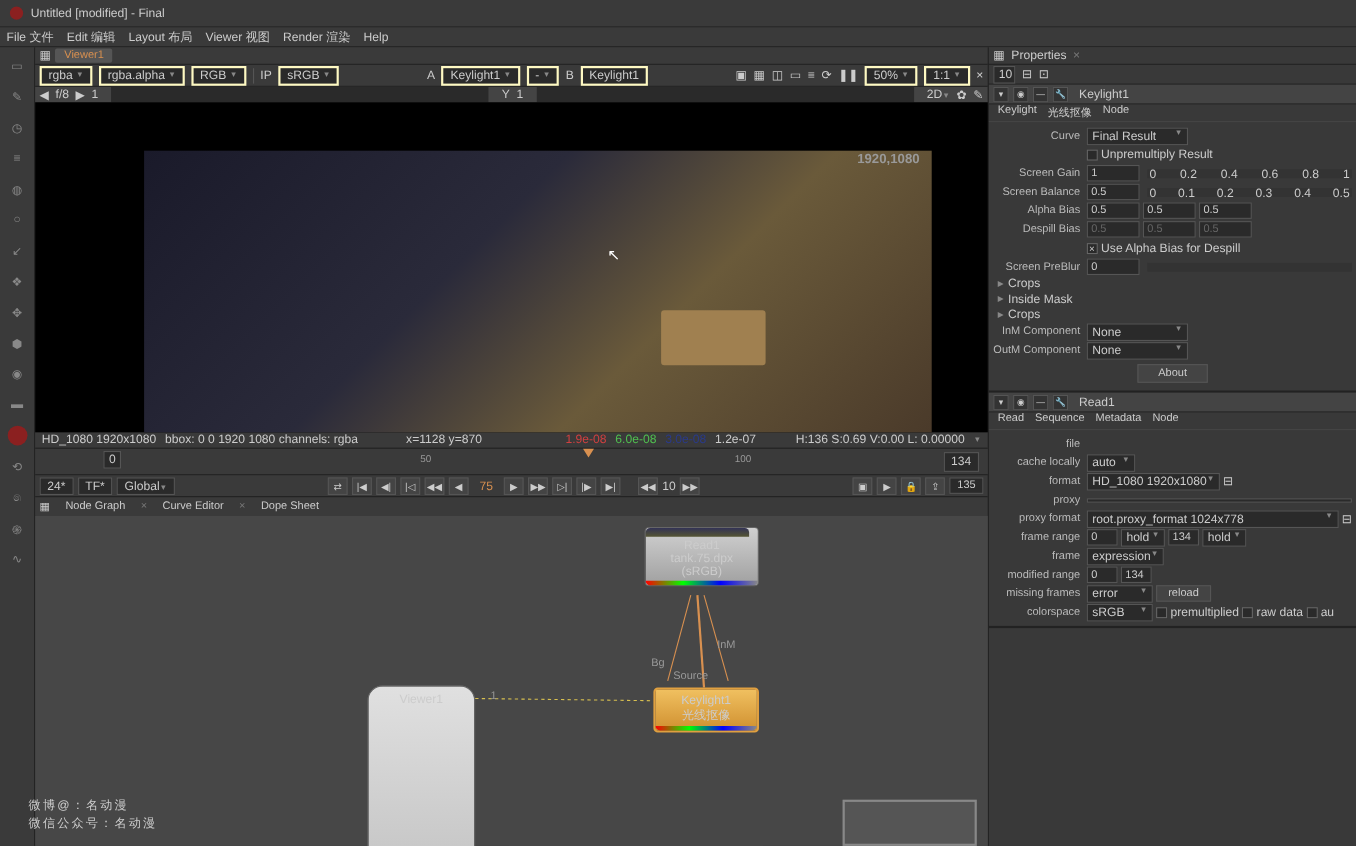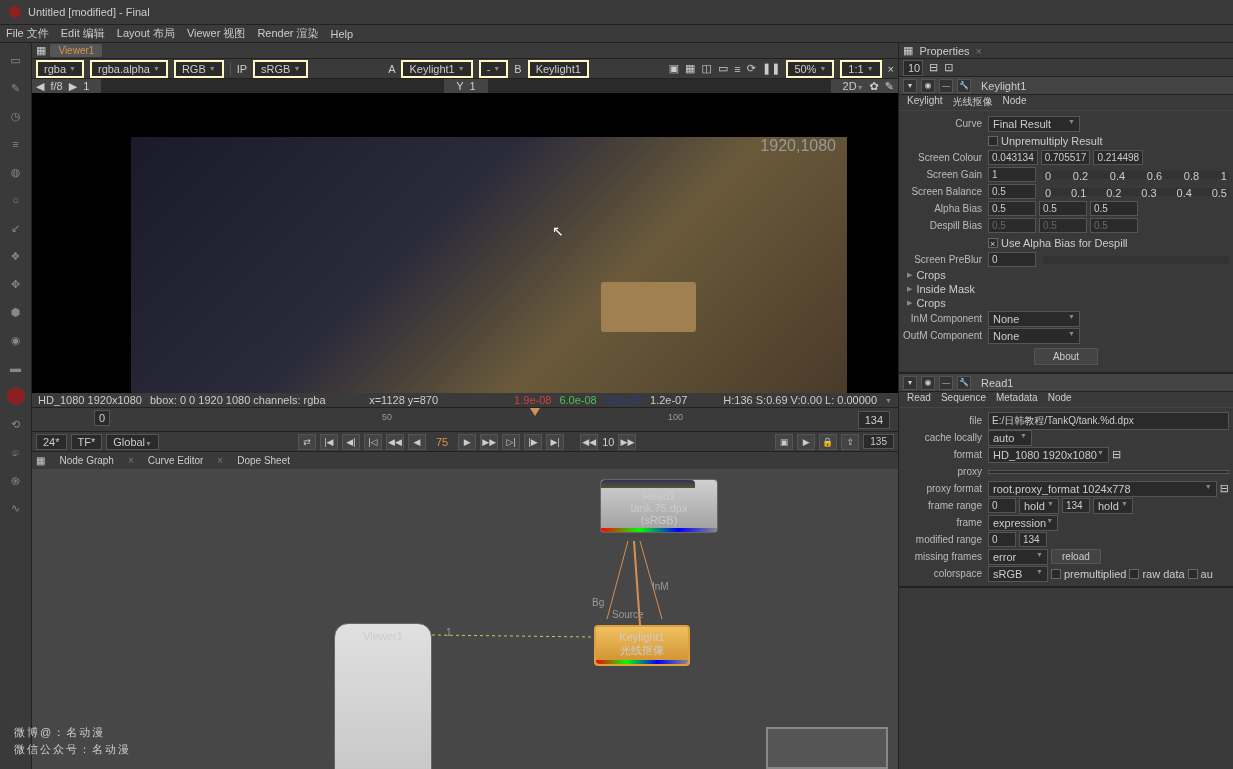--- a/index.html
+++ b/index.html
@@ -20,41 +20,41 @@
 .tab.orange { color:#d89050; }
 .viewer-toolbar { height:20px; background:#3a3a3a; display:flex; align-items:center; padding:0 4px; gap:6px; border-bottom:1px solid #222; }
 .viewer-toolbar .sel { background:#2a2a2a; padding:1px 6px; border:2px solid #fef9c3; font-size:10px; display:flex; align-items:center; gap:3px; }
 .viewer-toolbar .sep { width:1px; height:14px; background:#555; }
 .tri { font-size:7px; color:#888; }
 .fstop { height:14px; background:#444; display:flex; align-items:center; padding:0 4px; gap:6px; font-size:10px; }
 .ruler { height:14px; background:#2a2a2a; position:relative; font-size:8px; color:#777; }
 .viewer { flex:1; background:#000; position:relative; min-height:300px; }
 .img-placeholder { position:absolute; left:99px; top:44px; width:716px; height:256px; background:linear-gradient(135deg,#1a1a2a 0%,#2a2a3a 40%,#6a5a3a 65%,#4a3a2a 100%); }
 .img-placeholder::after { content:""; position:absolute; left:470px; top:145px; width:95px; height:50px; background:#a08050; border-radius:3px; }
-.res-label { position:absolute; top:44px; right:62px; font-size:16px; color:#999; }
+.res-label { position:absolute; top:44px; right:62px; font-size:12px; color:#999;font-weight:bold; }
 .cursor-cross { position:absolute; left:520px; top:130px; color:#fff; font-size:14px; pointer-events:none; }
 .statusbar { height:14px; background:#3a3a3a; display:flex; align-items:center; padding:0 6px; gap:8px; font-size:10px; }
 .statusbar .red { color:#d04040; }
 .statusbar .green { color:#50c050; }
 .statusbar .blue { color:#2a3a8a; }
 .rightspacer { flex:1; }
 .timeline-scale { height:24px; background:#3a3a3a; position:relative; border-top:1px solid #222; }
 .timeline-scale .tick { position:absolute; top:4px; font-size:9px; color:#999; }
 .timeline-scale .marker { position:absolute; top:0; width:0; height:0; border-left:5px solid transparent; border-right:5px solid transparent; border-top:8px solid #d89050; }
 .timeline-scale .framebox { position:absolute; right:8px; top:3px; background:#2a2a2a; padding:2px 6px; border:1px solid #555; }
 .playbar { height:20px; background:#3a3a3a; display:flex; align-items:center; padding:0 4px; gap:4px; border-top:1px solid #222; }
 .playbar .btn { width:18px; height:16px; background:#444; border:1px solid #555; display:flex; align-items:center; justify-content:center; font-size:9px; cursor:pointer; }
 .playbar .sel { background:#2a2a2a; padding:1px 6px; border:1px solid #555; font-size:10px; }
 .playbar .frame { color:#d89050; padding:0 6px; }
 
 .ng-tabbar { height:18px; background:#3a3a3a; display:flex; align-items:center; padding:0 4px; gap:14px; border-top:1px solid #222; }
 .ng-tabbar span { font-size:10px; cursor:pointer; }
 .ng-canvas { flex:1; background:#474747; position:relative; min-height:220px; }
 .node { position:absolute; border-radius:4px; padding:4px 10px; text-align:center; font-size:10px; }
-.node.read { left:568px; top:10px; width:118px; background:linear-gradient(#d0d0d0,#a0a0a0); color:#222; border:1px solid #666; }
+.node.read { left:554px; top:10px; width:104px; background:linear-gradient(#d0d0d0,#a0a0a0); color:#222; border:1px solid #666; }
 .node.read .thumb { width:94px; height:8px; background:linear-gradient(#335,#553); margin:-4px -10px 2px -10px; border-radius:4px 4px 0 0; }
 .node.read .stripe { height:4px; background:linear-gradient(90deg,#f00,#0f0,#00f,#888); margin:2px -10px -4px -10px; border-radius:0 0 4px 4px; }
 .node.viewer { left:302px; top:154px; width:98px; background:linear-gradient(#e0e0e0,#b0b0b0); color:#222; border:1px solid #666; border-radius:14px; padding:6px 10px; }
 .node.key { left:562px; top:156px; width:96px; background:linear-gradient(#f0c060,#d09030); color:#222; border:2px solid #e0a040; }
 .node.key .stripe { height:4px; background:linear-gradient(90deg,#f00,#0f0,#00f,#888); margin:2px -10px -4px -10px; border-radius:0 0 4px 4px; }
 .wire { position:absolute; }
 .ng-label { position:absolute; color:#999; font-size:10px; }
 .minimap { position:absolute; right:10px; bottom:0; width:122px; height:42px; background:#555; border:2px solid #888; }
 
 .prop-tabbar { height:16px; background:#393939; display:flex; align-items:center; padding:0 4px; gap:6px; border-bottom:1px solid #222; }
@@ -71,21 +71,21 @@
 .prow .sel { background:#2a2a2a; border:1px solid #555; padding:1px 4px; font-size:10px; min-width:92px; display:flex; justify-content:space-between; }
 .prow .slider { flex:1; height:8px; background:#333; position:relative; margin-left:4px; }
 .prow .slider .ticks { position:absolute; inset:0; display:flex; justify-content:space-between; font-size:7px; color:#666; padding:0 2px; top:-1px; }
 .prow .cb { width:10px; height:10px; background:#2a2a2a; border:1px solid #666; }
 .prow .cb.on::after { content:"×"; font-size:9px; position:relative; top:-2px; left:1px; }
 .expander { display:flex; align-items:center; gap:4px; padding:1px 4px; font-size:10px; color:#bbb; }
 .expander .arr { font-size:7px; color:#888; }
 .btn-wide { background:#444; border:1px solid #555; padding:2px 18px; font-size:10px; cursor:pointer; }
 .prop-panel { border-bottom:2px solid #222; }
 
-.watermark { position:absolute; left:14px; bottom:10px; font-size:26px; color:rgba(200,200,200,0.6); letter-spacing:2px; line-height:1.6; pointer-events:none; }
+.watermark { position:absolute; left:26px; bottom:10px; font-size:26px; color:rgba(200,200,200,0.6); letter-spacing:2px; line-height:1.6; pointer-events:none; }
 </style>
 </head>
 <body>
 
 <div class="titlebar">
   <svg width="14" height="14">
       <circle cx="7" cy="7" r="6" fill="#8b2020"></circle>
     </svg>
   <span>Untitled [modified] - Final</span>
 </div>
@@ -316,26 +316,20 @@
               <span>Final Result</span>
               <span class="tri">▼</span>
             </span>
           </div>
         <div class="prow">
             <span class="lbl"></span>
             <span class="cb"></span>
             <span>Unpremultiply Result</span>
           </div>
         <div class="prow">
-            <span class="lbl">Screen Colour</span>
-            <span class="val">0.043134</span>
-            <span class="val">0.705517</span>
-            <span class="val">0.214498</span>
-          </div>
-        <div class="prow">
             <span class="lbl">Screen Gain</span>
             <span class="val">1</span>
             <div class="slider">
               <div class="ticks">
                 <span>0</span>
                 <span>0.2</span>
                 <span>0.4</span>
                 <span>0.6</span>
                 <span>0.8</span>
                 <span>1</span>
@@ -420,21 +414,20 @@
       </div>
       <div class="prop-subtabs">
         <span>Read</span>
         <span>Sequence</span>
         <span>Metadata</span>
         <span>Node</span>
       </div>
       <div class="prop-body">
         <div class="prow">
             <span class="lbl">file</span>
-            <span class="val" style="flex:1">E:/日韩教程/TankQ/tank.%d.dpx</span>
           </div>
         <div class="prow">
             <span class="lbl">cache locally</span>
             <span class="sel" style="min-width:44px">
               <span>auto</span>
               <span class="tri">▼</span>
             </span>
           </div>
         <div class="prow">
             <span class="lbl">format</span>

